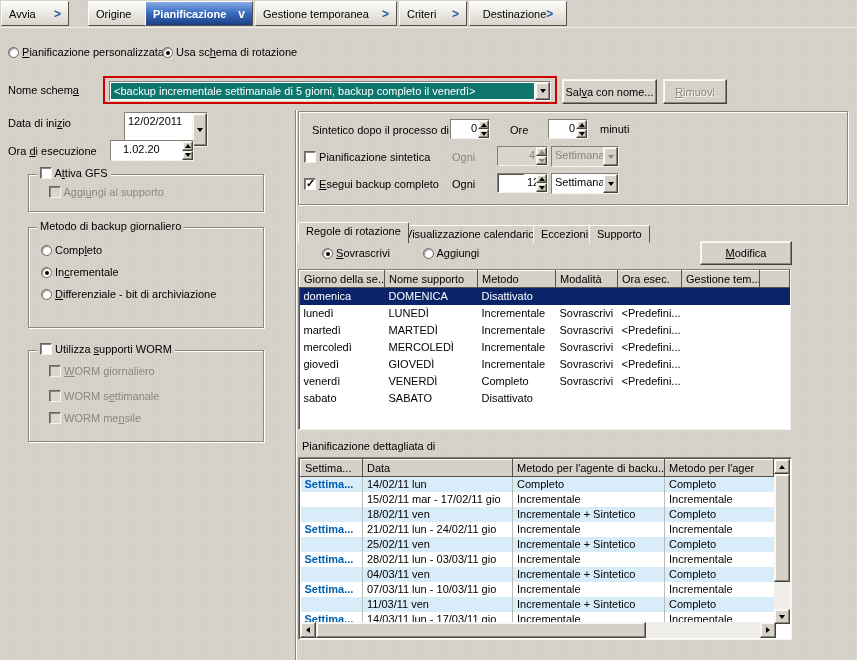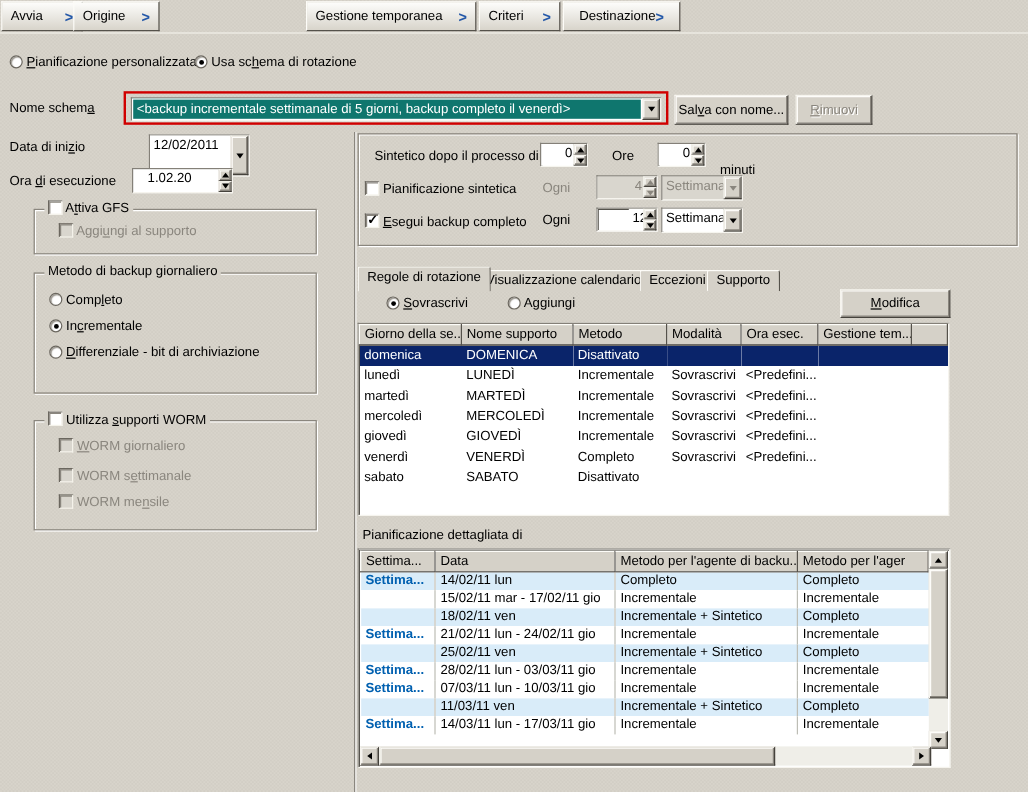--- a/index.html
+++ b/index.html
@@ -141,23 +141,27 @@
 </head>
 <body>
 
 <div class="root">
 
   <div class="tabbar">
     <div class="wtab" style="left:1px;width:68px;">
         <span>Avvia</span>
         <span class="chev">&gt;</span>
       </div>
-    <div class="wtab" style="left:61px;width:72px;">
+    <div class="wtab" style="left:88px;width:96px;">
         <span>Origine</span>
         <span class="chev">&gt;</span>
+      </div>
+    <div class="wtab active" style="left:145px;width:108px;">
+        <span>Pianificazione</span>
+        <span class="chev">v</span>
       </div>
     <div class="wtab" style="left:255px;width:142px;">
         <span>Gestione temporanea</span>
         <span class="chev">&gt;</span>
       </div>
     <div class="wtab" style="left:399px;width:68px;">
         <span>Criteri</span>
         <span class="chev">&gt;</span>
       </div>
     <div class="wtab" style="left:469px;width:98px;justify-content:center;">
@@ -244,21 +248,21 @@
     <div class="val num">0</div>
     <div class="spin">
         <div class="raised">
           <span class="t-up"></span>
         </div>
         <div class="raised">
           <span class="t-down"></span>
         </div>
       </div>
   </div>
-  <span class="lbl" style="left:600px;top:136px;">minuti</span>
+  <span class="lbl" style="left:600px;top:123px;">minuti</span>
 
   <span class="lbl" style="left:304px;top:151px;"><span class="cb"></span> <span>Pianificazione sintetica</span></span>
   <span class="lbl dis" style="left:452px;top:151px;">Ogni</span>
   <div class="field sunken disabled" style="left:497px;top:146px;width:51px;height:20px;">
     <div class="val num">4</div>
     <div class="spin disabled">
         <div class="raised">
           <span class="t-up"></span>
         </div>
         <div class="raised">
@@ -444,20 +448,26 @@
               <td>25/02/11 ven</td>
               <td>Incrementale + Sintetico</td>
               <td>Completo</td>
             </tr>
             <tr>
               <td>Settima...</td>
               <td>28/02/11 lun - 03/03/11 gio</td>
               <td>Incrementale</td>
               <td>Incrementale</td>
             </tr>
+            <tr class="hl">
+              <td></td>
+              <td>04/03/11 ven</td>
+              <td>Incrementale + Sintetico</td>
+              <td>Completo</td>
+            </tr>
             <tr>
               <td>Settima...</td>
               <td>07/03/11 lun - 10/03/11 gio</td>
               <td>Incrementale</td>
               <td>Incrementale</td>
             </tr>
             <tr class="hl">
               <td></td>
               <td>11/03/11 ven</td>
               <td>Incrementale + Sintetico</td>

